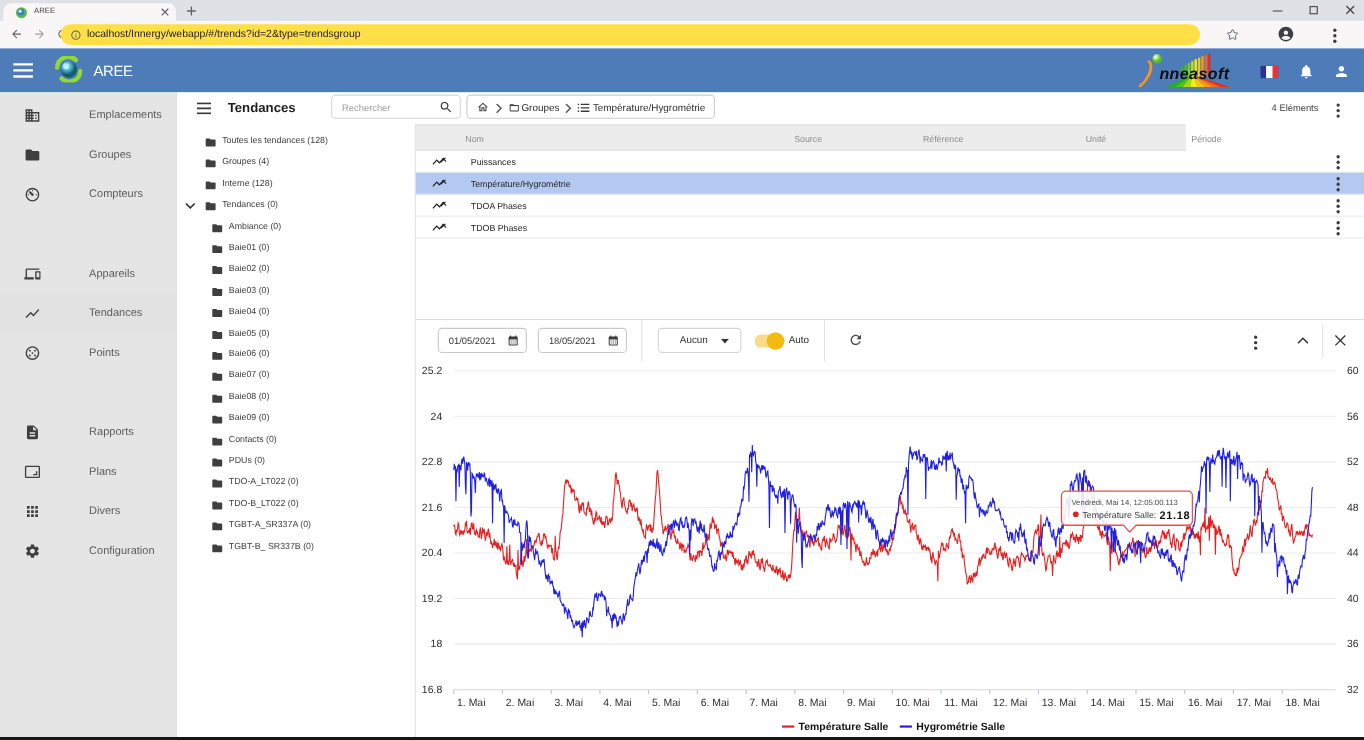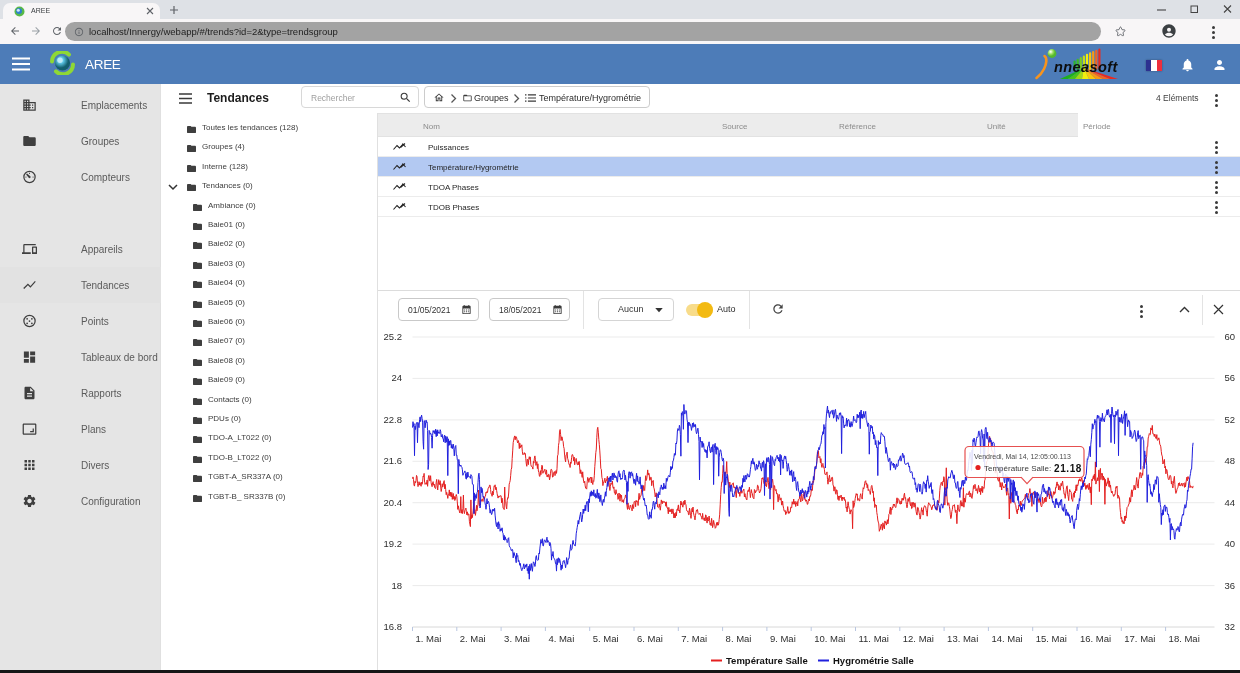--- a/index.html
+++ b/index.html
@@ -2,21 +2,21 @@
 <html><head><meta charset="utf-8">
 <style>
 *{margin:0;padding:0;box-sizing:border-box}
 html,body{width:1240px;height:673px;overflow:hidden}
 body{font-family:"Liberation Sans",sans-serif;position:relative;background:#fff}
 .abs{position:absolute}
 
 #tabstrip{left:0;top:0;width:1240px;height:19px;background:#dee1e6}
 #tab{left:3px;top:3px;width:157px;height:16px;background:#f8f6f7;border-radius:7px 7px 0 0;font-size:7px;color:#3c4043}
 #toolbar{left:0;top:19px;width:1240px;height:25px;background:#f8f6f7}
-#urlpill{left:65px;top:3px;width:1036px;height:19px;background:#a3a3a3;border-radius:10px;font-size:9.5px;color:#222;line-height:19px}
+#urlpill{left:55px;top:3px;width:1036px;height:19px;background:#fde047;border-radius:10px;font-size:9.5px;color:#222;line-height:19px}
 
 #apphead{left:0;top:44px;width:1240px;height:40px;background:#4d7cb8}
 
 #sidebar{left:0;top:84px;width:161px;height:586px;background:#e5e5e5;border-right:1px solid #e0e0e0}
 .navitem{position:absolute;left:0;width:161px;height:36px}
 .navitem .lbl{position:absolute;left:81px;top:50%;transform:translateY(-50%);font-size:10px;color:#5b5b5b;white-space:nowrap}
 .navitem svg{position:absolute;left:22px;top:50%;transform:translateY(-50%)}
 .navsel{background:#e2e2e2}
 
 #bar2{left:161px;top:84px;width:1079px;height:29px;background:#fff}
@@ -192,26 +192,20 @@
       <svg width="15" height="15" viewBox="0 0 24 24">
         <path d="M3.5 18.49l6-6.01 4 4L22 6.92l-1.41-1.41-7.09 7.97-4-4L2 16.99z" fill="#3f3f3f"></path>
       </svg>
       <span class="lbl">Tendances</span>
     </div>
     <div class="navitem" style="top:219px">
       <svg width="15" height="15" viewBox="0 0 24 24">
         <path d="M12 2a10 10 0 100 20 10 10 0 000-20zm0 18a8 8 0 110-16 8 8 0 010 16zm0-9.4a1.4 1.4 0 100 2.8 1.4 1.4 0 000-2.8zM8.2 7a1.4 1.4 0 100 2.8A1.4 1.4 0 008.2 7zm7.6 0a1.4 1.4 0 100 2.8 1.4 1.4 0 000-2.8zm-7.6 7.2a1.4 1.4 0 100 2.8 1.4 1.4 0 000-2.8zm7.6 0a1.4 1.4 0 100 2.8 1.4 1.4 0 000-2.8z" fill="#3f3f3f"></path>
       </svg>
       <span class="lbl">Points</span>
-    </div>
-    <div class="navitem" style="top:255px">
-      <svg width="15" height="15" viewBox="0 0 24 24">
-        <path d="M3 13h8V3H3v10zm0 8h8v-6H3v6zm10 0h8V11h-8v10zm0-18v6h8V3h-8z" fill="#3f3f3f"></path>
-      </svg>
-      <span class="lbl">Tableaux de bord</span>
     </div>
     <div class="navitem" style="top:291px">
       <svg width="15" height="15" viewBox="0 0 24 24">
         <path d="M14 2H6c-1.1 0-1.99.9-1.99 2L4 20c0 1.1.89 2 1.99 2H18c1.1 0 2-.9 2-2V8l-6-6zm2 16H8v-2h8v2zm0-4H8v-2h8v2zm-3-5V3.5L18.5 9H13z" fill="#3f3f3f"></path>
       </svg>
       <span class="lbl">Rapports</span>
     </div>
     <div class="navitem" style="top:327px">
       <svg width="15" height="15" viewBox="0 0 24 24">
         <path d="M21 3H3c-1.1 0-2 .9-2 2v14c0 1.1.9 2 2 2h18c1.1 0 2-.9 2-2V5c0-1.1-.9-2-2-2zm0 16H3V5h18v14zM13 17h6v-6h-2v4h-4v2z" fill="#3f3f3f"></path>

